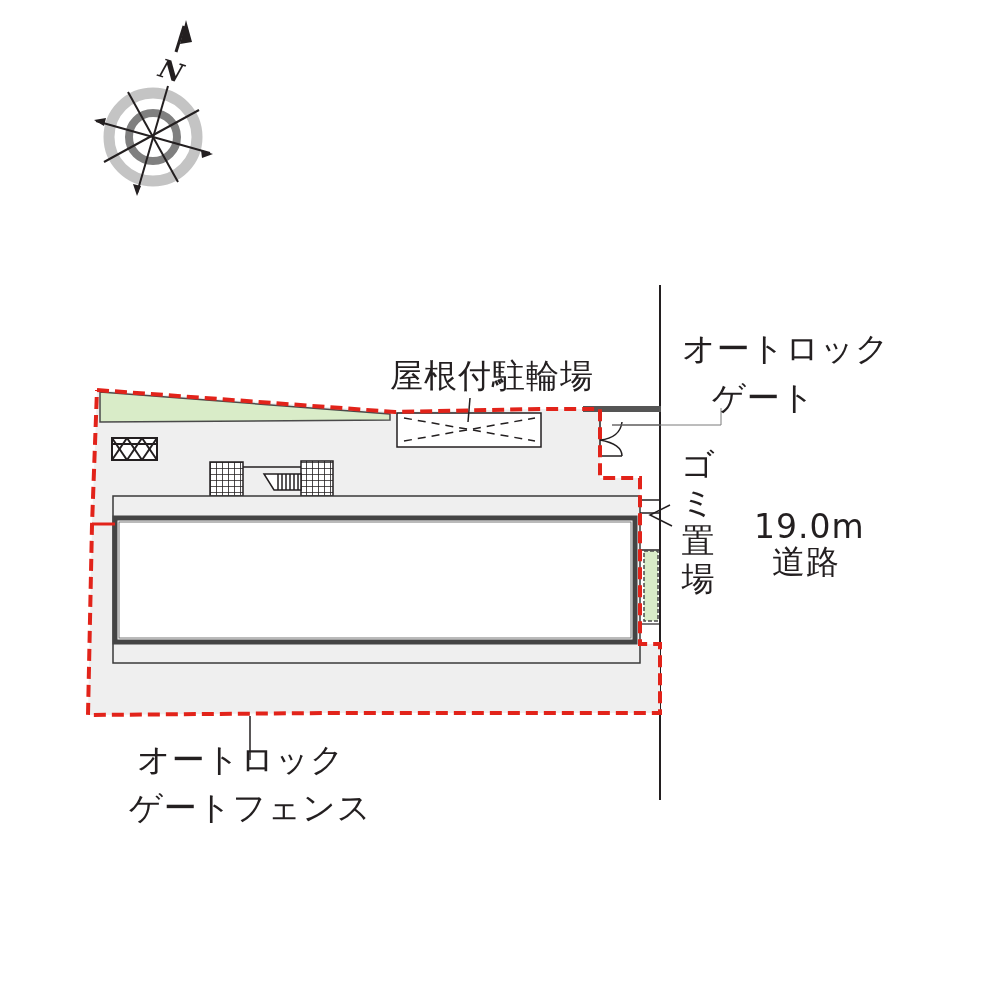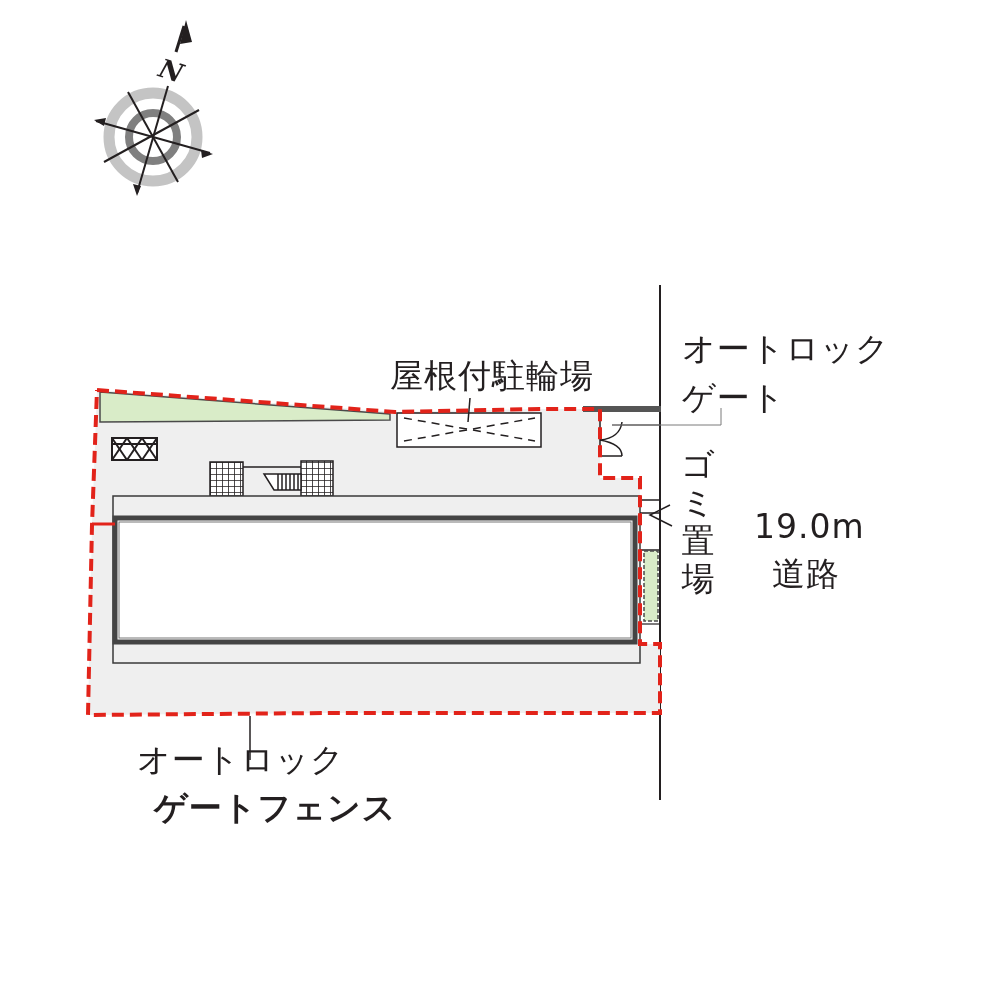--- a/index.html
+++ b/index.html
@@ -106,26 +106,26 @@
   </g>
 
   <polyline points="97,390 395,412 540,409 600,409 600,478 640,478 640,644 660,644 660,713 330,713 88,715 92,525 97,390" fill="none" stroke="#e2231a" stroke-width="4" stroke-dasharray="12,6"></polyline>
   <line x1="92" y1="524" x2="115" y2="524" stroke="#e2231a" stroke-width="3"></line>
 
   <line x1="250" y1="716" x2="250" y2="760" stroke="#231f20" stroke-width="1.5"></line>
 </svg>
 
 <div class="label" style="left:390px; top:354px;">屋根付駐輪場</div>
 <div class="label" style="left:682px; top:327px;">オートロック</div>
-<div class="label" style="left:682px; top:376px;text-align:right;">ゲート</div>
+<div class="label" style="left:712px; top:376px;text-align:right;">ゲート</div>
 
 <div class="vlabel" style="left:678px; top:446px;">
   <span>ゴ</span>
   <span>ミ</span>
   <span>置</span>
   <span>場</span>
 </div>
 
 <div class="label" style="left:754px; top:505px;">19.0m</div>
-<div class="label" style="left:772px; top:552px;text-align:right;">道路</div>
+<div class="label" style="left:772px; top:540px;text-align:right;">道路</div>
 
 <div class="label" style="left:137px; top:738px;">オートロック</div>
-<div class="label" style="left:154px; top:786px;font-weight:bold;">ゲートフェンス</div>
+<div class="label" style="left:129px; top:786px;">ゲートフェンス</div>
 
 </body></html>

